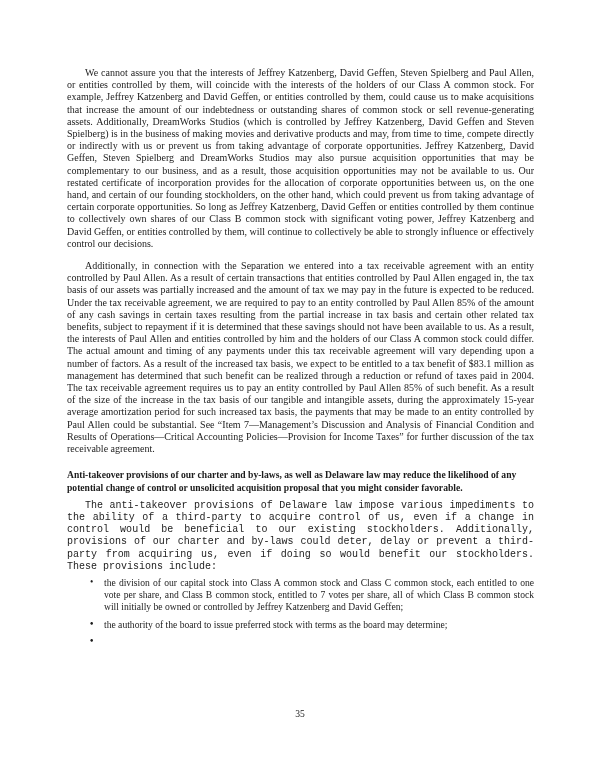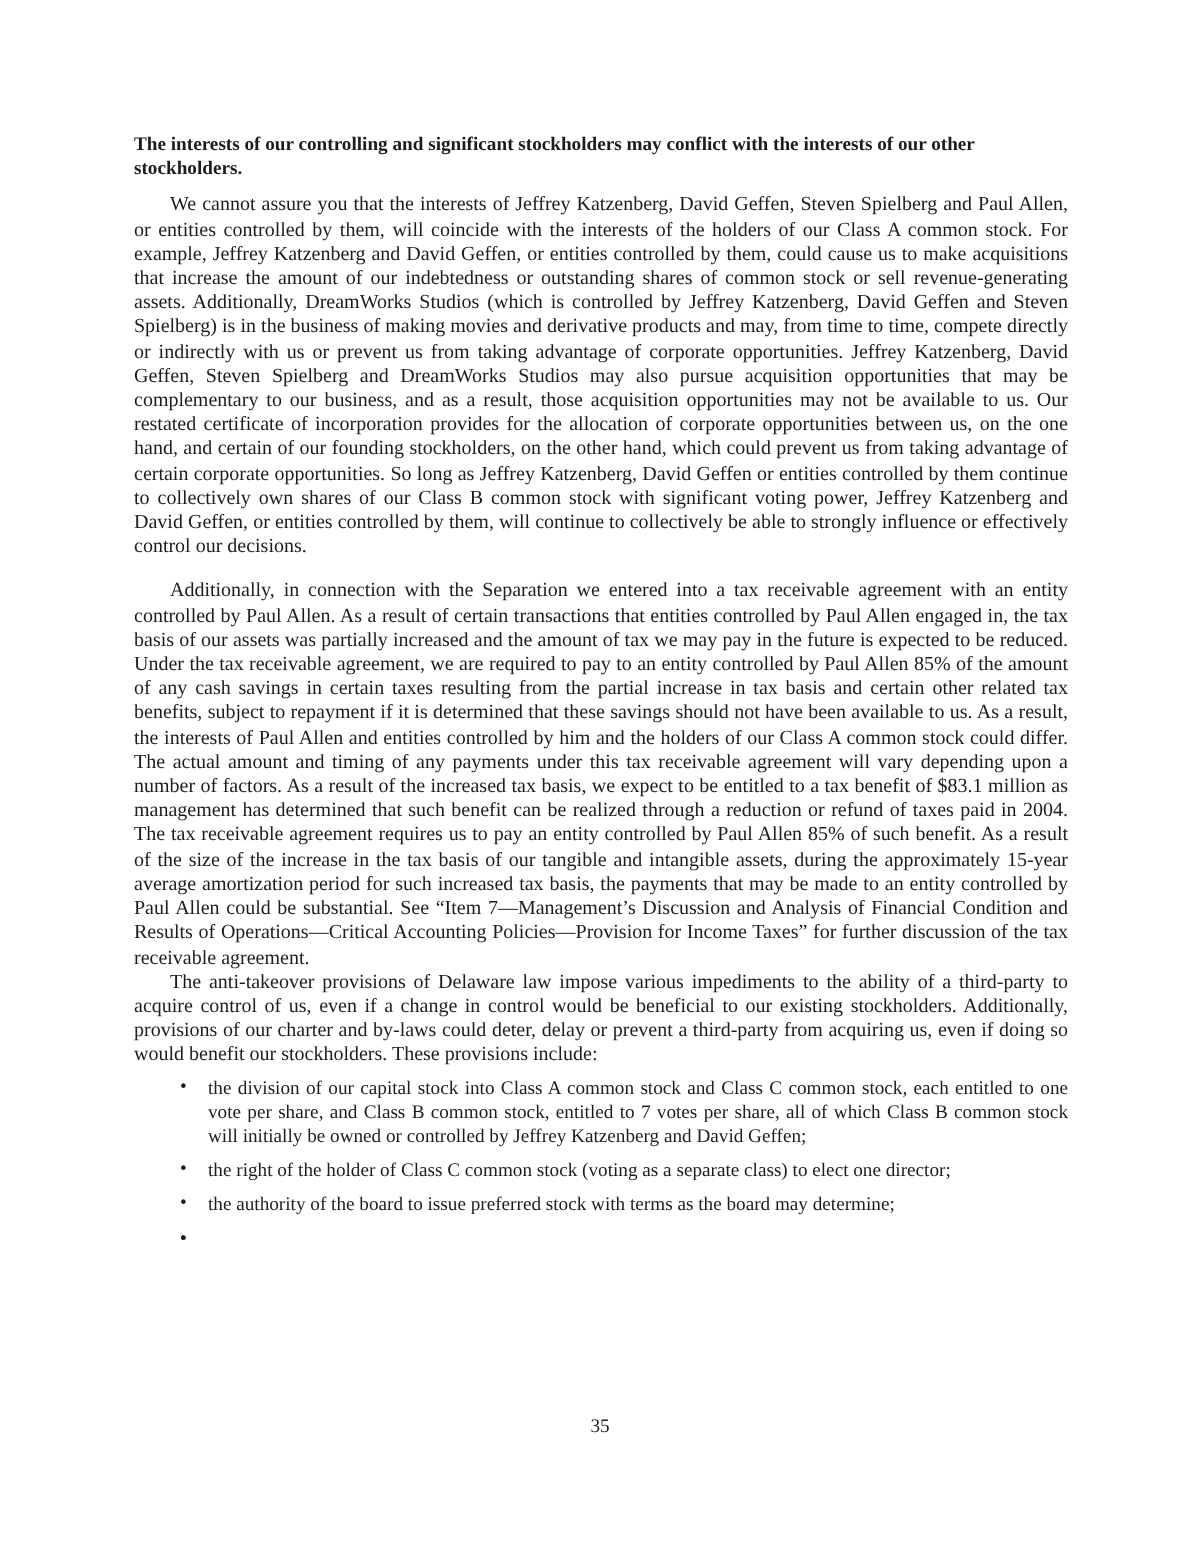--- a/index.html
+++ b/index.html
@@ -37,20 +37,21 @@
     line-height: 12.2px;
     text-align: justify;
     text-indent: 18px;
     margin: 0 0 10px 0;
   }
   .para.tight {
     margin-bottom: 0;
   }
   .para.intro {
     margin-bottom: 4px;
+    font-family: Liberation Mono, monospace;
   }
   .bullet-list {
     margin: 0;
   }
   .bullet-item {
     position: relative;
     padding-left: 37px;
     font-size: 9.6px;
     line-height: 12.2px;
     text-align: justify;
@@ -75,39 +76,38 @@
     line-height: 12.2px;
     color: #1c1c1c;
   }
 </style>
 </head>
 <body>
 
 <div class="page">
   <div class="content">
 
-    <div class="heading">The interests of our controlling and significant stockholders may conflict with the interests of our other stockholders.</div>
 
     <p class="para">We cannot assure you that the interests of Jeffrey Katzenberg, David Geffen, Steven Spielberg and Paul Allen, or entities controlled by them, will coincide with the interests of the holders of our Class A common stock. For example, Jeffrey Katzenberg and David Geffen, or entities controlled by them, could cause us to make acquisitions that increase the amount of our indebtedness or outstanding shares of common stock or sell revenue-generating assets. Additionally, DreamWorks Studios (which is controlled by Jeffrey Katzenberg, David Geffen and Steven Spielberg) is in the business of making movies and derivative products and may, from time to time, compete directly or indirectly with us or prevent us from taking advantage of corporate opportunities. Jeffrey Katzenberg, David Geffen, Steven Spielberg and DreamWorks Studios may also pursue acquisition opportunities that may be complementary to our business, and as a result, those acquisition opportunities may not be available to us. Our restated certificate of incorporation provides for the allocation of corporate opportunities between us, on the one hand, and certain of our founding stockholders, on the other hand, which could prevent us from taking advantage of certain corporate opportunities. So long as Jeffrey Katzenberg, David Geffen or entities controlled by them continue to collectively own shares of our Class B common stock with significant voting power, Jeffrey Katzenberg and David Geffen, or entities controlled by them, will continue to collectively be able to strongly influence or effectively control our decisions.</p>
 
     <p class="para tight">Additionally, in connection with the Separation we entered into a tax receivable agreement with an entity controlled by Paul Allen. As a result of certain transactions that entities controlled by Paul Allen engaged in, the tax basis of our assets was partially increased and the amount of tax we may pay in the future is expected to be reduced. Under the tax receivable agreement, we are required to pay to an entity controlled by Paul Allen 85% of the amount of any cash savings in certain taxes resulting from the partial increase in tax basis and certain other related tax benefits, subject to repayment if it is determined that these savings should not have been available to us. As a result, the interests of Paul Allen and entities controlled by him and the holders of our Class A common stock could differ. The actual amount and timing of any payments under this tax receivable agreement will vary depending upon a number of factors. As a result of the increased tax basis, we expect to be entitled to a tax benefit of $83.1 million as management has determined that such benefit can be realized through a reduction or refund of taxes paid in 2004. The tax receivable agreement requires us to pay an entity controlled by Paul Allen 85% of such benefit. As a result of the size of the increase in the tax basis of our tangible and intangible assets, during the approximately 15-year average amortization period for such increased tax basis, the payments that may be made to an entity controlled by Paul Allen could be substantial. See “Item 7—Management’s Discussion and Analysis of Financial Condition and Results of Operations—Critical Accounting Policies—Provision for Income Taxes” for further discussion of the tax receivable agreement.</p>
 
+    <div class="heading spaced">Anti-takeover provisions of our charter and by-laws, as well as Delaware law may reduce the likelihood of any potential change of control or unsolicited acquisition proposal that you might consider favorable.</div>
 
     <p class="para intro">The anti-takeover provisions of Delaware law impose various impediments to the ability of a third-party to acquire control of us, even if a change in control would be beneficial to our existing stockholders. Additionally, provisions of our charter and by-laws could deter, delay or prevent a third-party from acquiring us, even if doing so would benefit our stockholders. These provisions include:</p>
 
     <div class="bullet-list">
 
       <div class="bullet-item">
         <span class="bullet-marker">•</span>
         <span>the division of our capital stock into Class A common stock and Class C common stock, each entitled to one vote per share, and Class B common stock, entitled to 7 votes per share, all of which Class B common stock will initially be owned or controlled by Jeffrey Katzenberg and David Geffen;</span>
       </div>
 
       <div class="bullet-item">
         <span class="bullet-marker">•</span>
-        <span>the right of the holder of Class C common stock (voting as a separate class) to elect one director;</span>
       </div>
 
       <div class="bullet-item">
         <span class="bullet-marker">•</span>
         <span>the authority of the board to issue preferred stock with terms as the board may determine;</span>
       </div>
 
       <div class="bullet-item">
         <span class="bullet-marker">•</span>
       </div>

